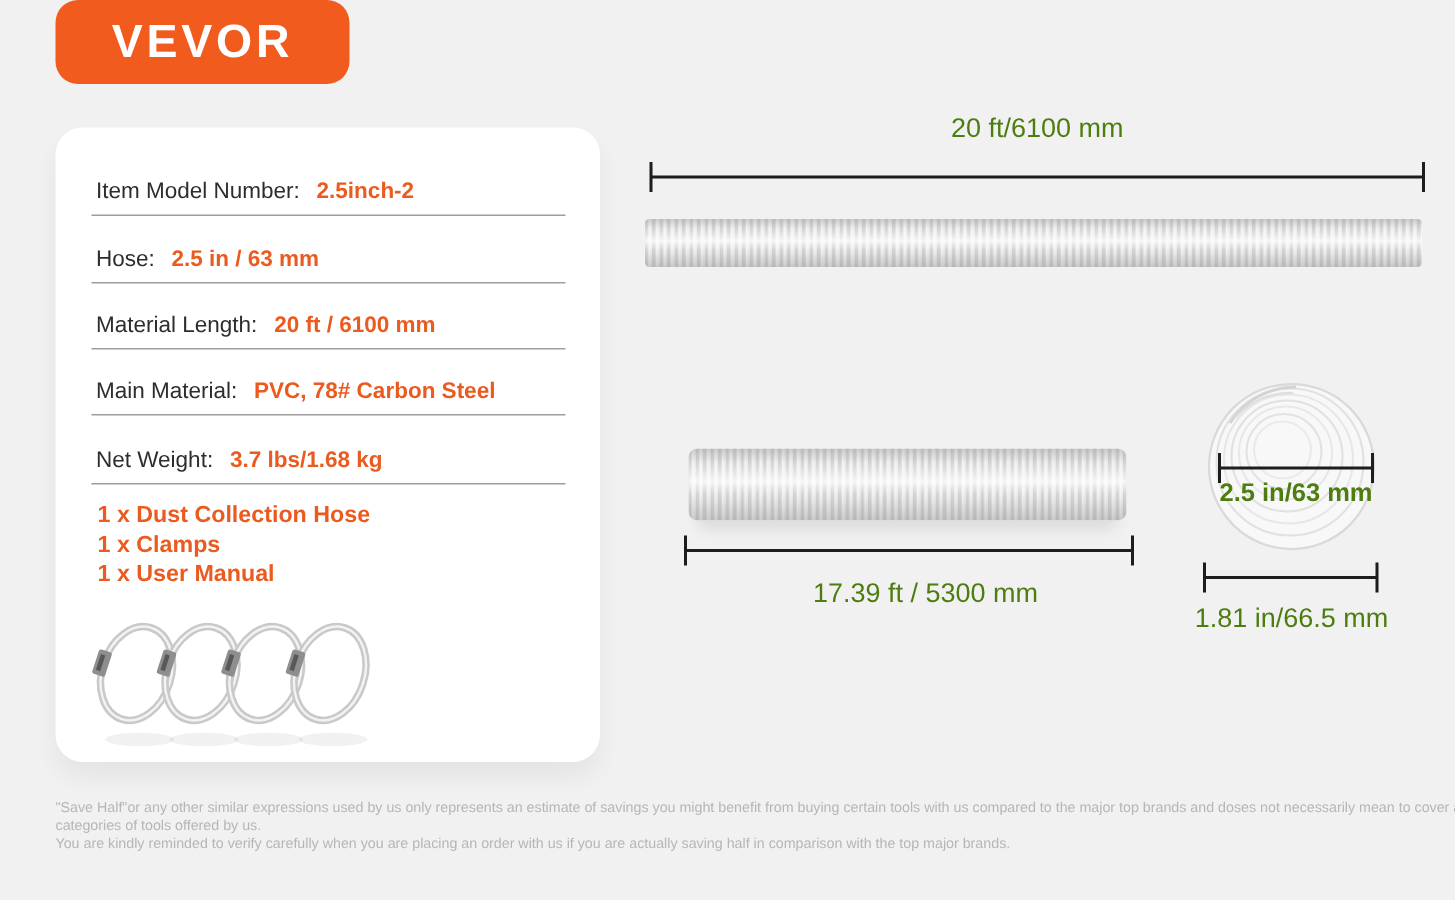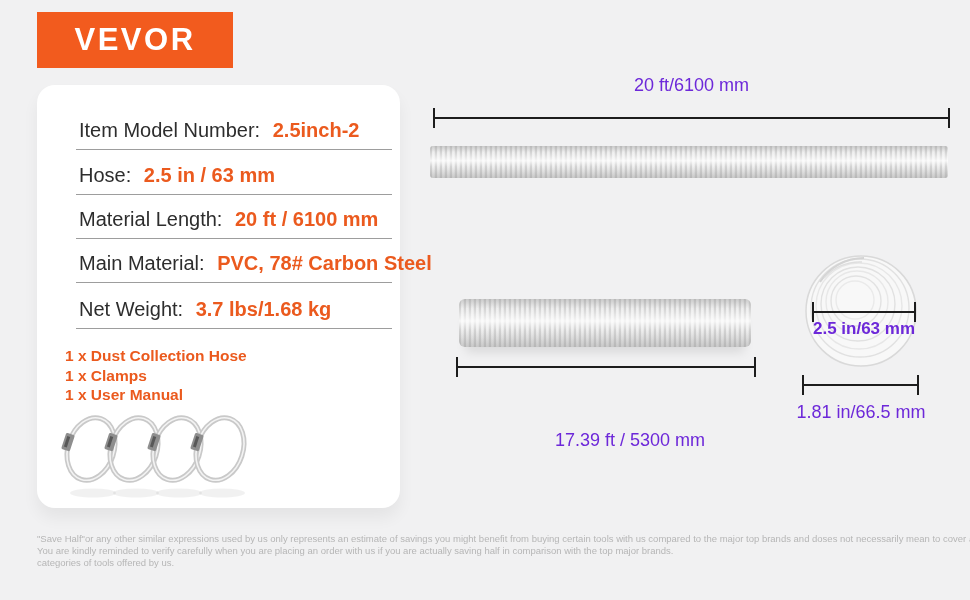--- a/index.html
+++ b/index.html
@@ -1,42 +1,42 @@
 <!DOCTYPE html>
 <html><head>
 <meta charset="utf-8">
 <style>
   html,body{margin:0;padding:0;}
   body{background:#f1f1f2;font-family:"Liberation Sans",sans-serif;}
   .stage{position:relative;width:970px;height:600px;background:#f1f1f2;overflow:hidden;}
 
   
-  .logo{position:absolute;left:37px;top:12px;width:196px;height:56px;background:#f25b1e;
+  .logo{position:absolute;left:37px;top:0;width:196px;height:56px;background:#f25b1e;
         color:#fff;display:flex;align-items:center;justify-content:center;
-        font-weight:bold;font-size:31px;letter-spacing:2.5px;}
+        font-weight:bold;font-size:31px;letter-spacing:2.5px;border-radius:15px;}
 
   
   .card{position:absolute;left:37px;top:85px;width:363px;height:423px;background:#ffffff;
         border-radius:18px;box-shadow:0 10px 16px rgba(0,0,0,.055);}
-  .spec-row{position:absolute;left:39px;width:316px;border-bottom:1px solid #9d9d9d;
-        padding-bottom:7px;font-size:20px;color:#2d2d2d;white-space:nowrap;}
+  .spec-row{position:absolute;left:24px;width:316px;border-bottom:1px solid #9d9d9d;
+        padding-bottom:7px;font-size:15px;color:#2d2d2d;white-space:nowrap;}
   .spec-row .lbl{margin-left:3px;color:#2d2d2d;}
   .spec-row .val{margin-left:7px;color:#eb5a1e;font-weight:bold;}
   .r1{top:34px}.r2{top:79px}.r3{top:123px}.r4{top:167px}.r5{top:213px}
   .pkg{position:absolute;left:28px;top:249px;font-size:15.5px;font-weight:bold;
-        color:#eb5a1e;line-height:19.5px;white-space:nowrap;margin-top:12px;}
+        color:#eb5a1e;line-height:19.5px;white-space:nowrap;}
   .clamps{position:absolute;left:22px;top:318px;}
 
   
   .dim{position:absolute;height:20px;}
   .dim::before,.dim::after{content:"";position:absolute;top:0;bottom:0;width:2px;background:#1d1d1d;}
   .dim::before{left:0}
   .dim::after{right:0}
   .dim .mid{position:absolute;left:1px;right:1px;top:9px;height:1.5px;background:#1d1d1d;}
-  .dim-label{position:absolute;font-size:18px;color:#6d28d9;text-align:center;white-space:nowrap;}
+  .dim-label{position:absolute;font-size:18px;color:#4d7c0f;text-align:center;white-space:nowrap;}
   .dim-label.small{font-size:17px;font-weight:bold;}
 
   
   .hose{position:absolute;border-radius:3px;
     background:
       linear-gradient(180deg, rgba(150,150,150,.40) 0%, rgba(255,255,255,.10) 20%,
                       rgba(255,255,255,.80) 46%, rgba(255,255,255,.10) 64%,
                       rgba(140,140,140,.38) 100%),
       repeating-linear-gradient(90deg, #cfcfcf 0px, #cfcfcf 1.5px, #f3f3f3 2.8px, #e2e2e2 5px);}
   .hose-top{left:430px;top:146px;width:518px;height:32px;}
@@ -131,21 +131,21 @@
   <div class="dim-label" style="left:433px;top:75px;width:517px;">20 ft/6100 mm</div>
   <div class="dim" style="left:433px;top:108px;width:517px;">
       <div class="mid"></div>
     </div>
   <div class="hose hose-top"></div>
 
   <div class="hose hose-mid"></div>
   <div class="dim" style="left:456px;top:357px;width:300px;">
       <div class="mid"></div>
     </div>
-  <div class="dim-label" style="left:480px;top:385px;width:300px;margin-top:45px;">17.39 ft / 5300 mm</div>
+  <div class="dim-label" style="left:467px;top:385px;width:300px;">17.39 ft / 5300 mm</div>
 
   <div class="coil">
     <svg width="118" height="118" viewBox="0 0 118 118">
       <circle cx="59" cy="59" r="55" fill="#f8f8f8" stroke="#d9d9d9" stroke-width="1.5"></circle>
       <circle cx="58" cy="56" r="49" fill="none" stroke="#e1e1e1" stroke-width="1.4"></circle>
       <circle cx="57" cy="54" r="43" fill="none" stroke="#e7e7e7" stroke-width="1.4"></circle>
       <circle cx="56" cy="52" r="37" fill="none" stroke="#e1e1e1" stroke-width="1.4"></circle>
       <circle cx="55" cy="50" r="31" fill="none" stroke="#e8e8e8" stroke-width="1.4"></circle>
       <circle cx="54" cy="49" r="25" fill="none" stroke="#e2e2e2" stroke-width="1.4"></circle>
       <circle cx="53" cy="48" r="19" fill="none" stroke="#eaeaea" stroke-width="1.4"></circle>
@@ -157,17 +157,17 @@
       <div class="mid"></div>
     </div>
   <div class="dim-label small" style="left:798px;top:319px;width:132px;">2.5 in/63 mm</div>
   <div class="dim" style="left:802px;top:375px;width:117px;">
       <div class="mid"></div>
     </div>
   <div class="dim-label" style="left:780px;top:402px;width:162px;">1.81 in/66.5 mm</div>
 
   <div class="disclaimer">
     <div>"Save Half"or any other similar expressions used by us only represents an estimate of savings you might benefit from buying certain tools with us compared to the major top brands and doses not necessarily mean to cover all</div>
+    <div>categories of tools offered by us.</div>
     <div>You are kindly reminded to verify carefully when you are placing an order with us if you are actually saving half in comparison with the top major brands.</div>
-    <div>categories of tools offered by us.</div>
   </div>
 
 </div>
 
 </body></html>

